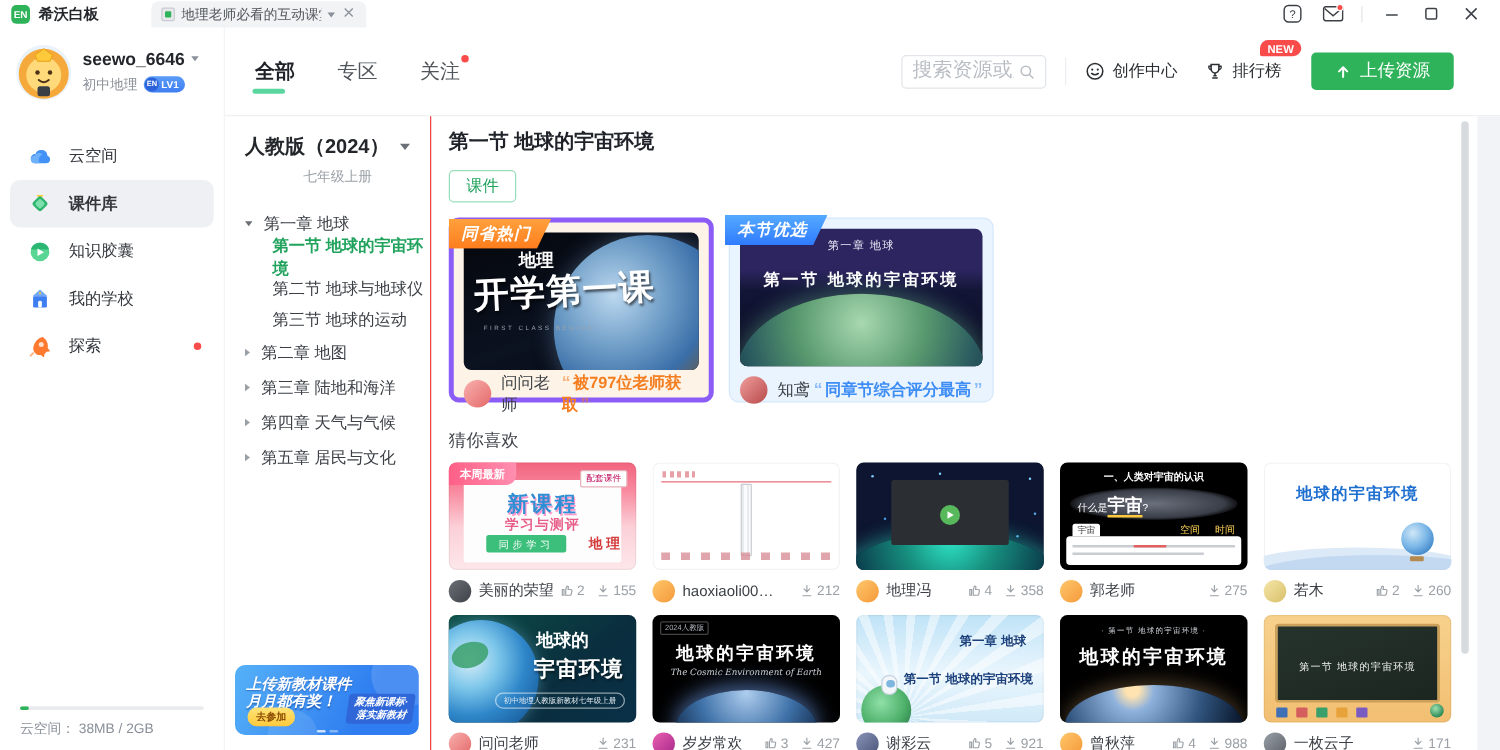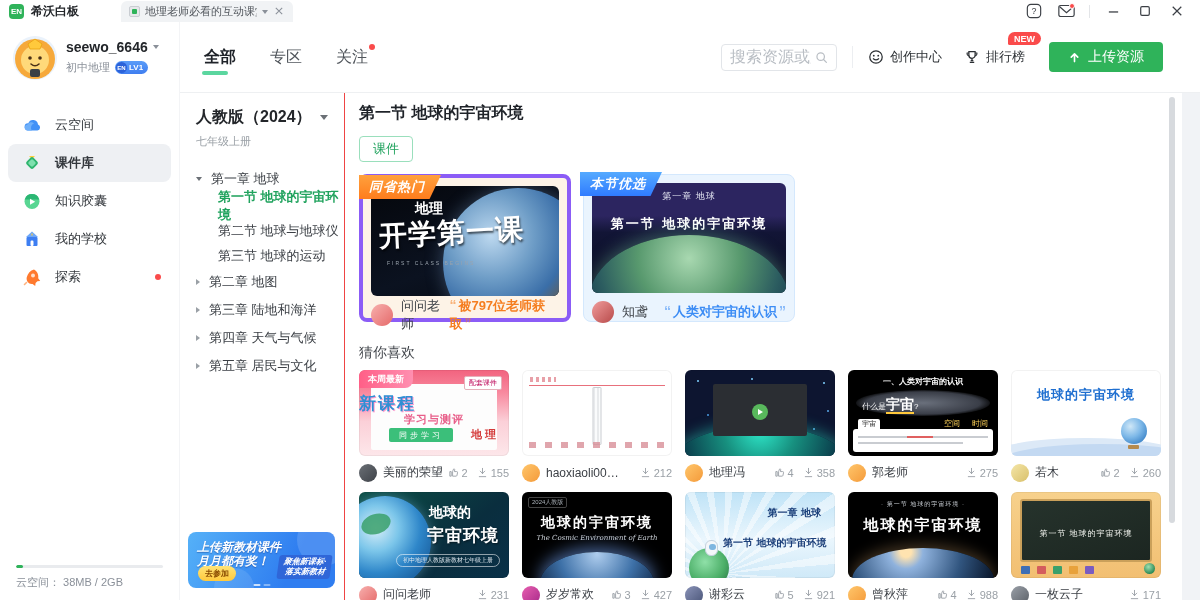--- a/index.html
+++ b/index.html
@@ -51,21 +51,21 @@
   .menu-dot { width:6px; height:6px; border-radius:50%; background:#fa4b4b; margin-left:auto; margin-right:18px; }
   .storage { position:absolute; left:16px; right:16px; bottom:10px; }
   .storage-bar { height:3px; border-radius:2px; background:#e9ebee; overflow:hidden; }
   .storage-fill { width:5%; height:100%; background:#2fb35a; border-radius:2px; }
   .storage-text { margin-top:7px; font-size:11px; color:#8a9099; }
 
   
   .edition-row { display:flex; align-items:center; gap:8px; }
   .edition { font-size:16px; font-weight:bold; color:#23262a; }
   .ed-caret { width:0; height:0; border-left:4px solid transparent; border-right:4px solid transparent; border-top:5px solid #6b7076; }
-  .grade { margin-top:6px; font-size:11px; color:#9aa0a6; }
+  .grade { margin-top:6px; font-size:11px; color:#9aa0a6;text-align:center; }
   .tree { margin-top:16px; }
   .t-row { display:flex; align-items:center; font-size:13px; color:#3c4046; cursor:pointer; }
   .t-chapter { height:28px; }
   .t-section { height:25px; padding-left:22px; }
   .t-section.sel { color:#21a35e; font-weight:bold; }
   .caret-right { width:0; height:0; border-top:3.5px solid transparent; border-bottom:3.5px solid transparent; border-left:4.5px solid #9aa0a6; margin-right:9px; }
   .caret-down { width:0; height:0; border-left:3.5px solid transparent; border-right:3.5px solid transparent; border-top:4.5px solid #6b7076; margin-right:9px; }
   .panel-banner { position:absolute; left:8px; bottom:12px; width:147px; height:56px; border-radius:8px; overflow:hidden;
     background:linear-gradient(115deg,#55b1f8,#2f7df0 70%); color:#fff; cursor:pointer; }
   .pb-bubble { position:absolute; right:-14px; top:-18px; width:52px; height:52px; border-radius:50%; background:rgba(255,255,255,.14); }
@@ -142,21 +142,21 @@
   .gfooter { height:26px; display:flex; align-items:center; padding-top:7px; }
   .gavatar { width:18px; height:18px; border-radius:50%; flex:none; }
   .gname { margin-left:6px; font-size:12px; color:#3c4046; white-space:nowrap; overflow:hidden; text-overflow:ellipsis; max-width:74px; }
   .gstats { margin-left:auto; display:flex; align-items:center; gap:9px; font-size:11px; color:#9aa0a6; }
   .gstat { display:flex; align-items:center; gap:3px; }
   .gstat svg { display:block; }
 
   
   .th1 { background:linear-gradient(180deg,#f2637f,#f8899e 26%,#fbd0d8 60%,#fde7ea); }
   .th1 .sheet { position:absolute; left:12px; right:12px; top:14px; bottom:6px; background:#fdfdfd; border-radius:2px; }
-  .th1 .b1 { position:absolute; top:22px; width:100%; font-size:17px; font-weight:bold; color:#2f8fd4; text-shadow:1px 1px 0 #f9c; letter-spacing:2px; }
+  .th1 .b1 { position:absolute; top:22px; width:100%; text-align:center; font-size:17px; font-weight:bold; color:#2f8fd4; text-shadow:1px 1px 0 #f9c; letter-spacing:2px; }
   .th1 .b2 { position:absolute; top:42px; width:100%; text-align:center; font-size:11px; font-weight:bold; color:#e85f8a; letter-spacing:1px; }
   .th1 .b3 { position:absolute; top:58px; left:30px; background:#3bbf7a; color:#fff; font-size:8px; padding:1.5px 10px; border-radius:2px; letter-spacing:3px; }
   .th1 .b4 { position:absolute; top:57px; right:13px; font-size:11px; font-weight:bold; color:#d43a3a; }
   .th1 .ctag { position:absolute; top:6px; right:7px; background:#fff; border:1px solid #e5b0ba; color:#b05; font-size:7px; padding:1px 4px; border-radius:2px; }
   .gbadge { position:absolute; top:0; left:0; z-index:2; background:linear-gradient(90deg,#ff5f87,#ff8fb0); color:#fff; font-size:9px;
     padding:2.5px 9px; border-radius:6px 0 8px 0; font-weight:bold; }
   .th2 { background:#fff; }
   .th2 .redline { position:absolute; top:15px; left:7px; right:7px; height:1px; background:#e8707c; }
   .th2 .redmark { position:absolute; top:7px; left:8px; width:26px; height:5px; background:repeating-linear-gradient(90deg,#e8a0a8 0 3px,transparent 3px 6px); }
   .th2 .col { position:absolute; top:17px; left:50%; transform:translateX(-50%); width:9px; height:58px; background:repeating-linear-gradient(90deg,#e8eaec 0 2px,#fafbfc 2px 4px); border:1px solid #c9ccd1; border-radius:1px; }
@@ -489,21 +489,21 @@
           <div class="fcard pick">
             <div class="ribbon pickr">本节优选</div>
             <div class="fthumb ft2">
               <div class="t1">第一章 地球</div>
               <div class="t2">第一节 地球的宇宙环境</div>
               <div class="earth2"></div>
             </div>
             <div class="ffooter">
               <span class="favatar" style="background: linear-gradient(135deg, rgb(240, 156, 156), rgb(184, 74, 74));"></span>
               <span class="fname">知鸢</span>
-              <span class="fquote pickq">人类对宇宙的认识</span>
+              <span class="fquote pickq">同章节综合评分最高</span>
             </div>
           </div>
         </div>
 
         <div class="guess-title">猜你喜欢</div>
 
         <div class="grid">
 
           <div class="gcard">
             <div class="gthumb th1">

